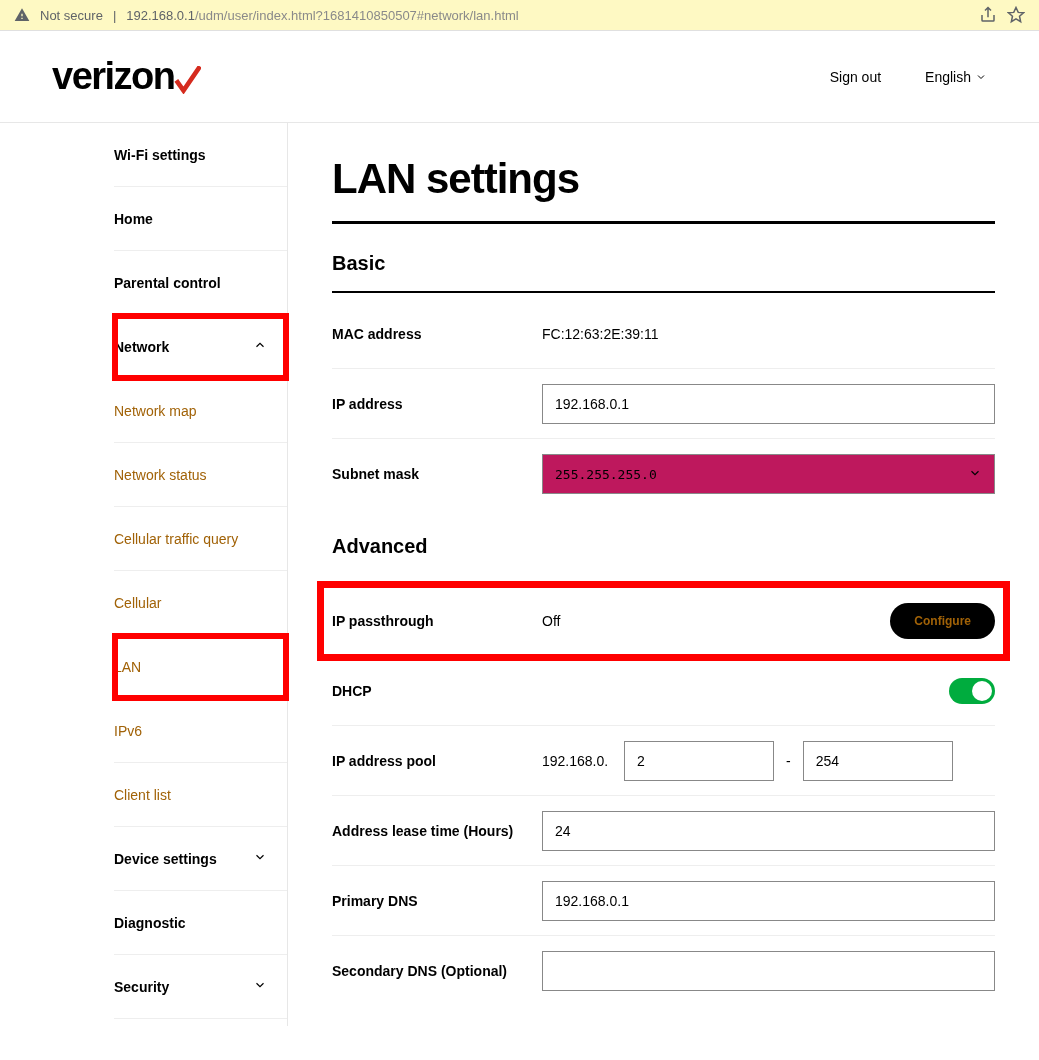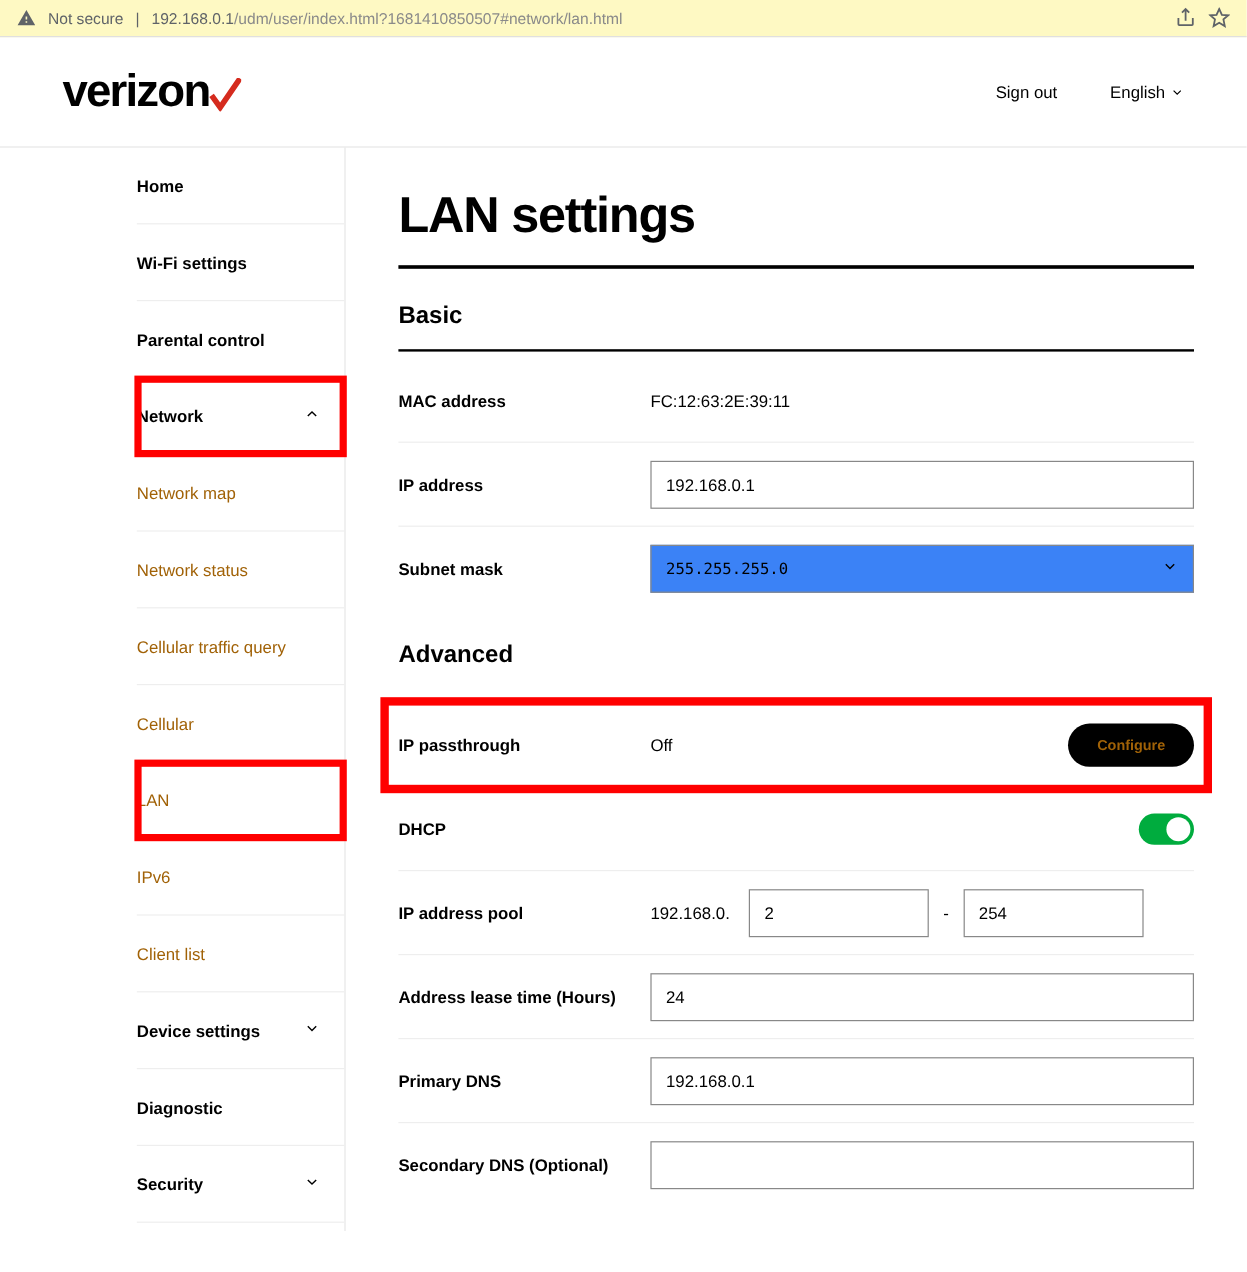--- a/index.html
+++ b/index.html
@@ -117,21 +117,21 @@
       padding: 0 12px;
       font-size: 14px;
       background: #fff;
     }
     .sel {
       width: 100%;
       height: 40px;
       border: 1px solid #888;
       padding: 0 12px;
       font-size: 13px;
-      background: #3b82f6;
+      background: #be185d;
       font-family: monospace;
       display: flex;
       align-items: center;
       justify-content: space-between;
       cursor: pointer;
     }
     .sel .chev-d svg { width: 14px; height: 14px; }
 
     .hl-red-row {
       outline: 7px solid #f00;
@@ -220,22 +220,22 @@
       <span>English</span>
       <svg width="12" height="12" viewBox="0 0 24 24" fill="none" stroke="#000" stroke-width="2">
           <path d="M6 9l6 6 6-6"></path>
         </svg>
     </span>
   </div>
 </div>
 
 <div class="content">
   <div class="sidebar">
+    <div class="sb-item">Wi-Fi settings</div>
     <div class="sb-item">Home</div>
-    <div class="sb-item">Wi-Fi settings</div>
     <div class="sb-item">Parental control</div>
     <div class="sb-item hl-red">
       <span>Network</span>
       <span class="chev">
         <svg viewBox="0 0 24 24" fill="none" stroke="#000" stroke-width="2">
             <path d="M6 15l6-6 6 6"></path>
           </svg>
       </span>
     </div>
     <div class="sb-subitem">Network map</div>

